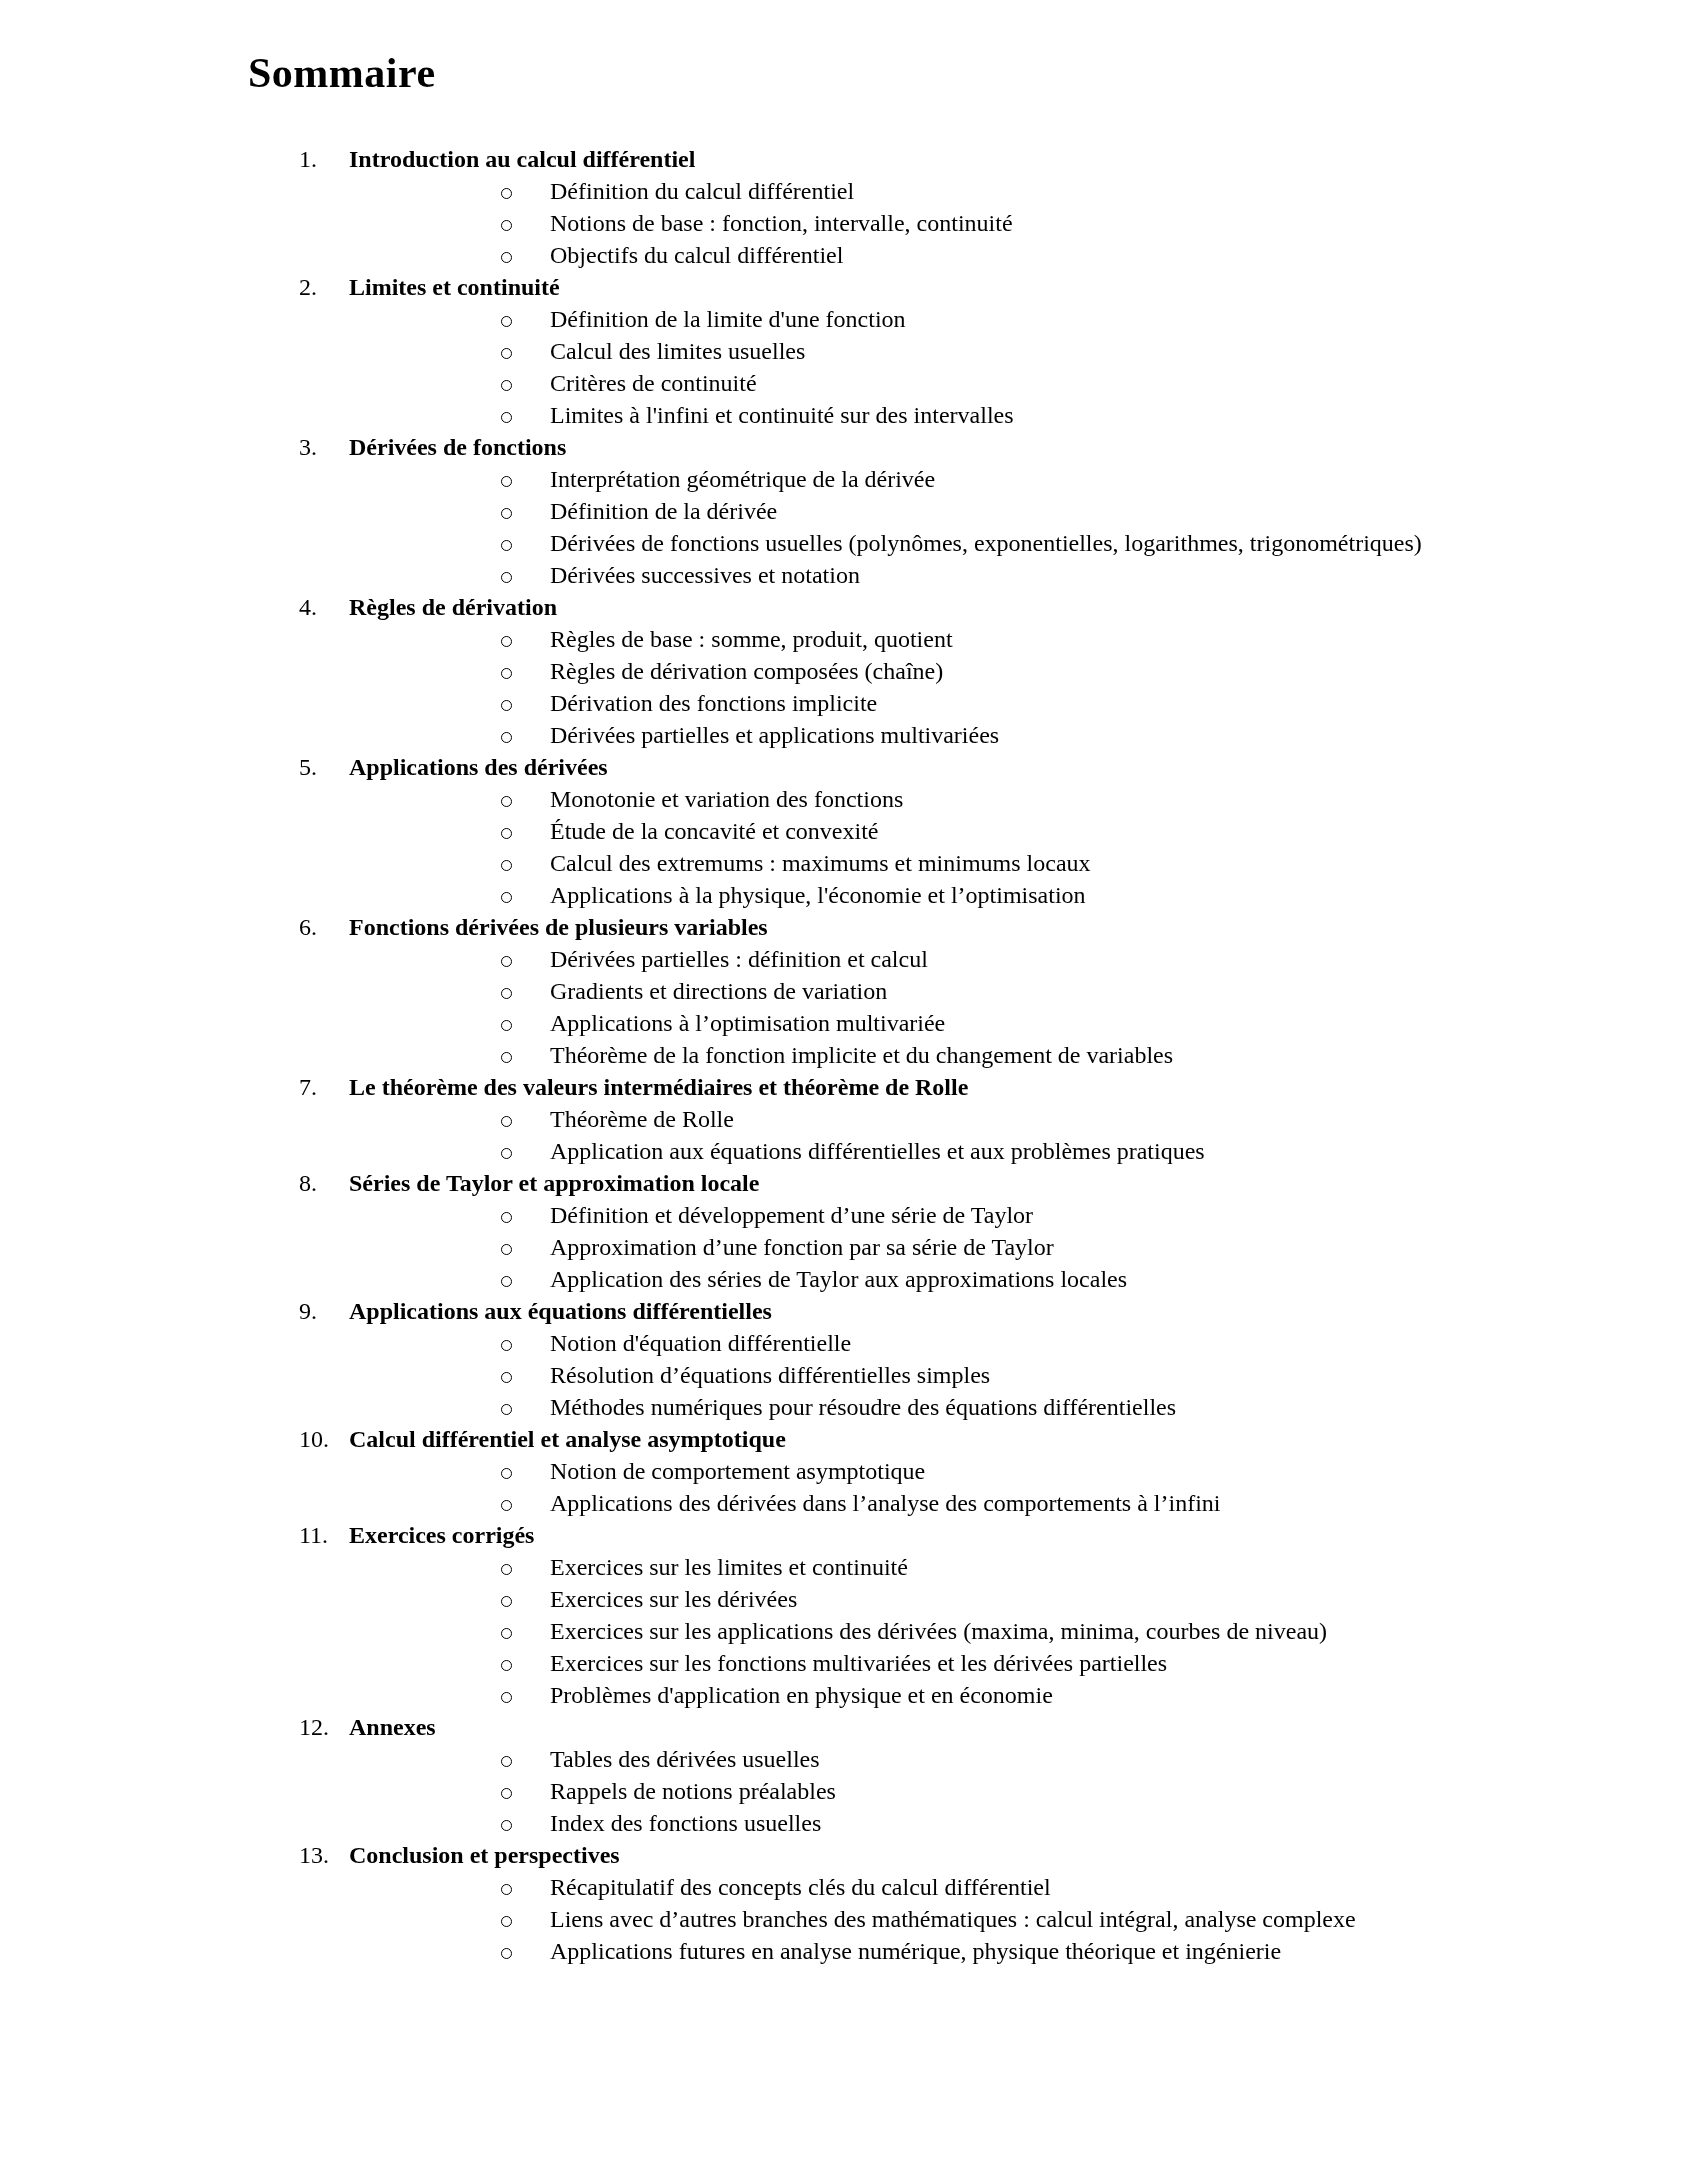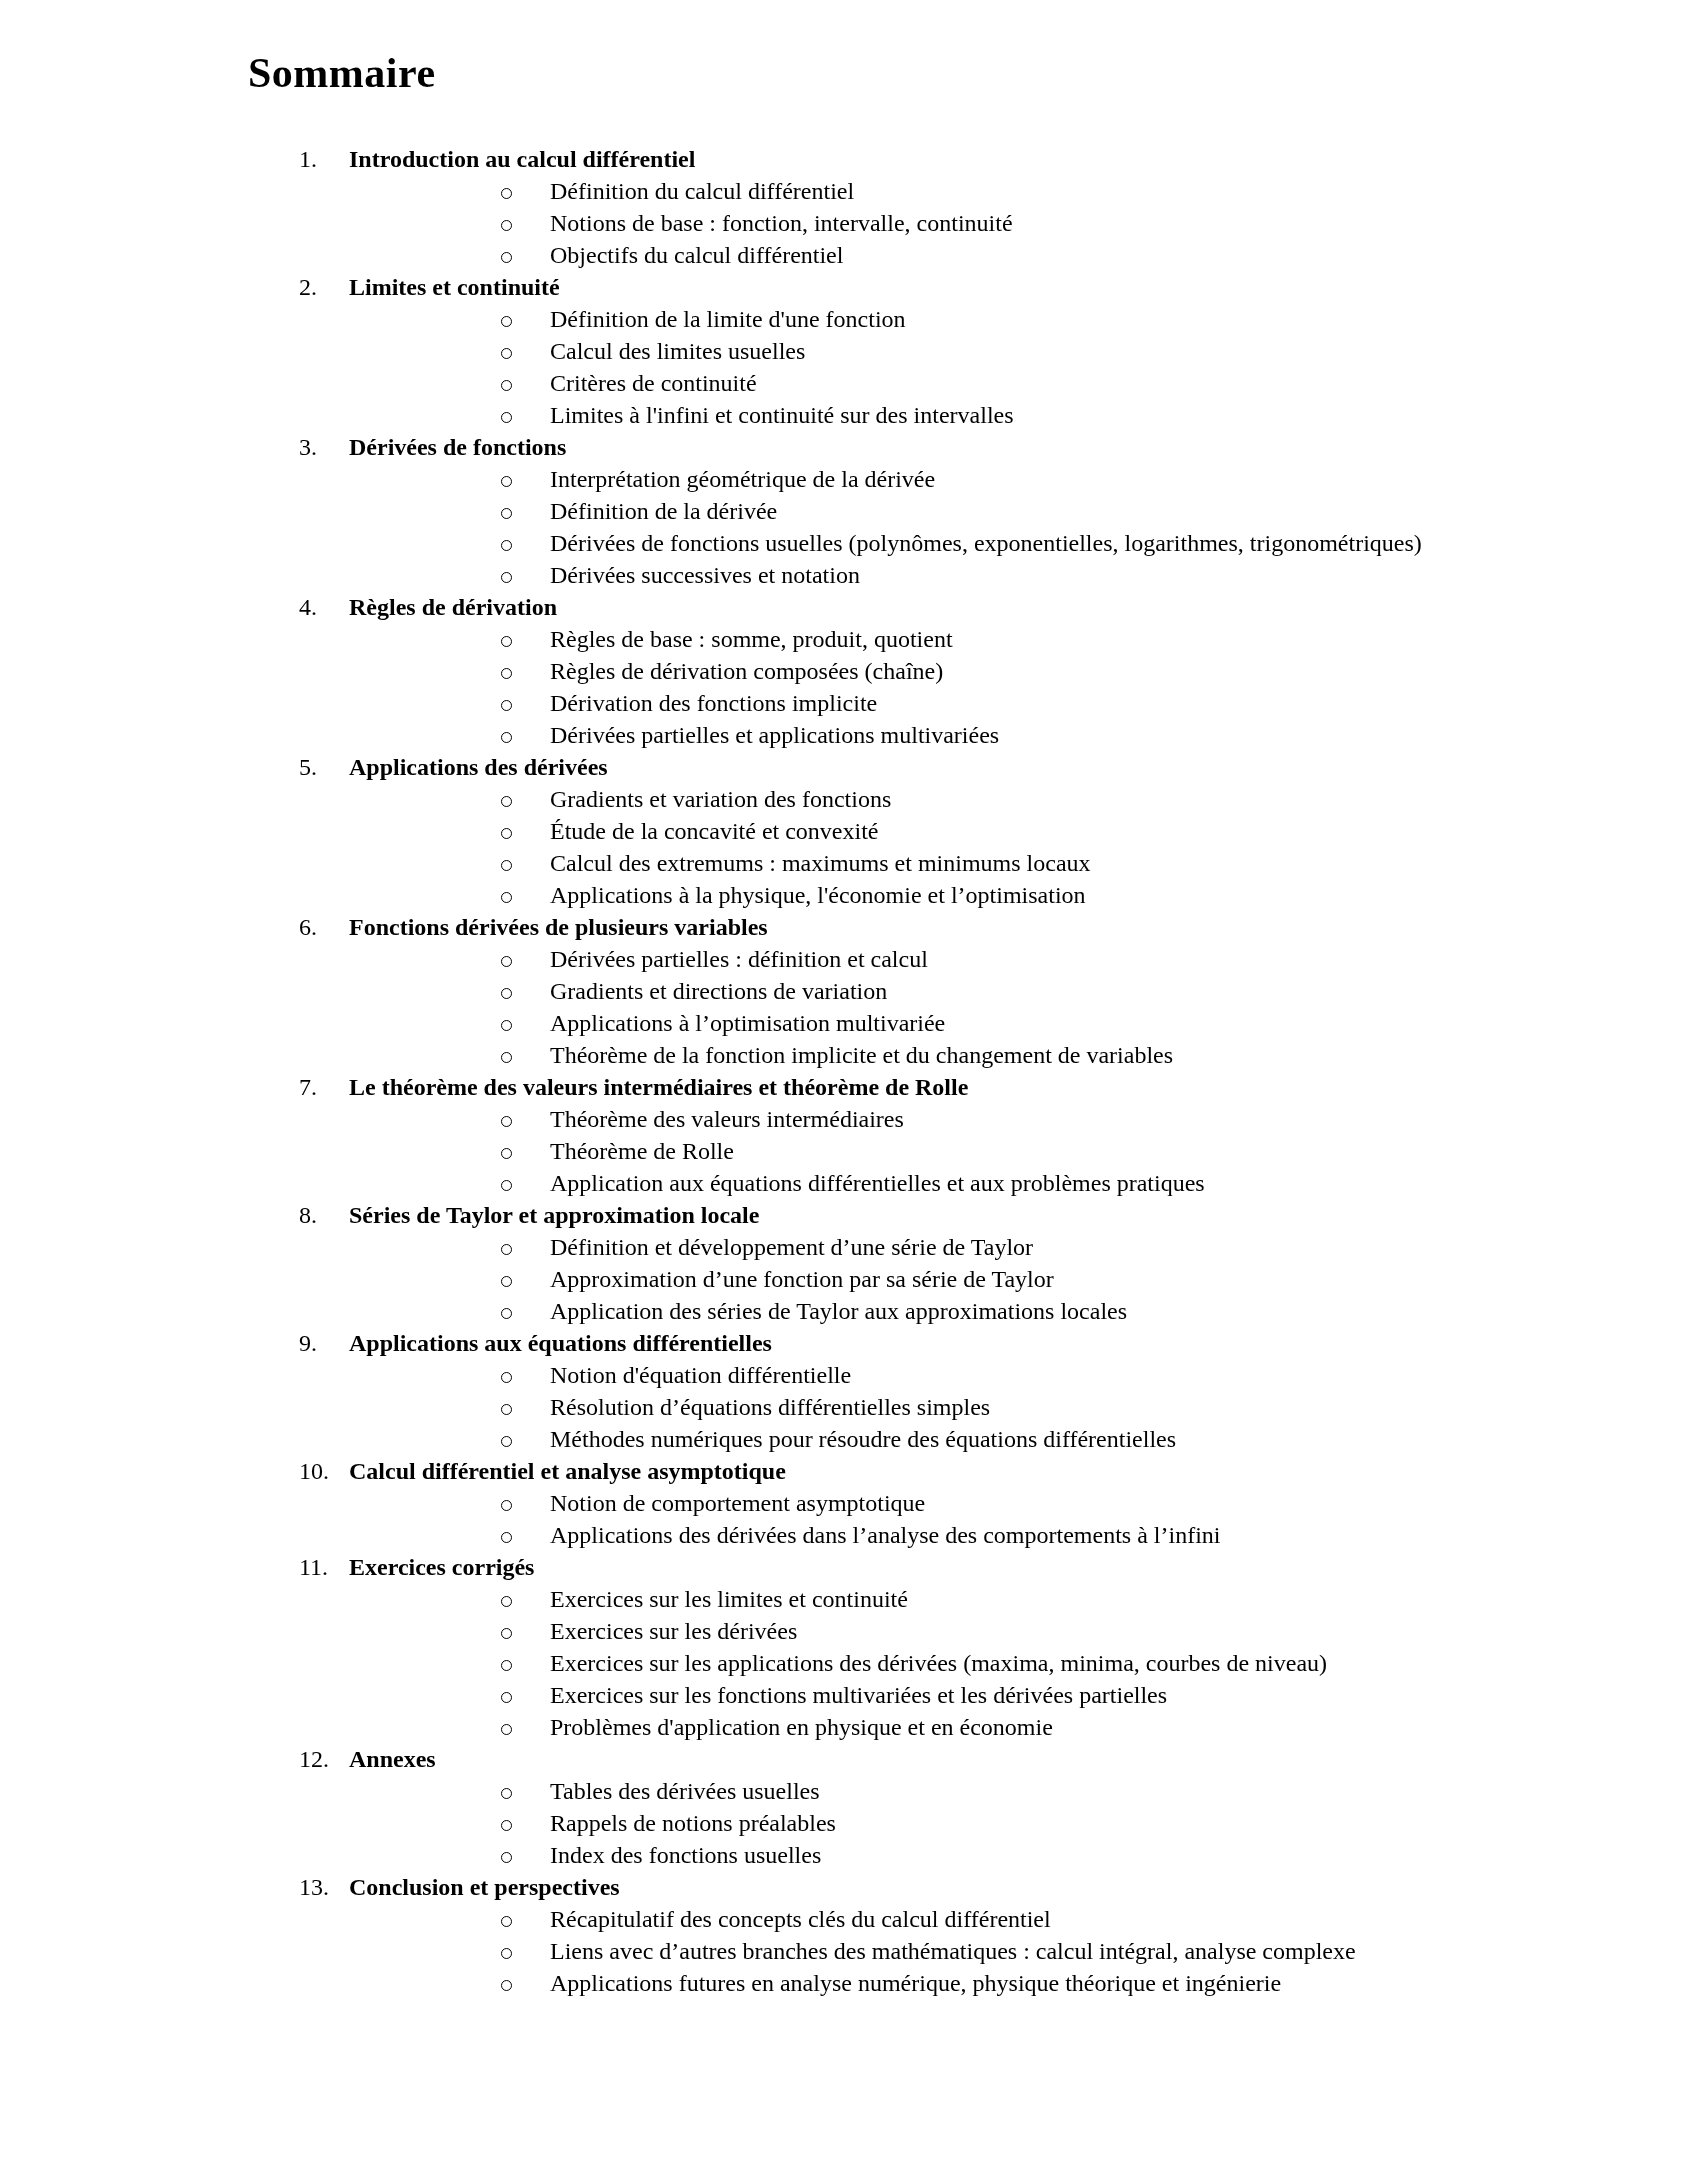--- a/index.html
+++ b/index.html
@@ -160,21 +160,21 @@
   <li class="sub">
     <span class="bullet"></span><span class="sub-text">Dérivées partielles et applications multivariées</span>
   </li>
 </ul>
   </li>
 
   <li class="section">
     <span class="num">5.</span><span class="section-title">Applications des dérivées</span>
     <ul class="subs">
   <li class="sub">
-    <span class="bullet"></span><span class="sub-text">Gradients et variation des fonctions</span>
+    <span class="bullet"></span><span class="sub-text">Monotonie et variation des fonctions</span>
   </li>
 
   <li class="sub">
     <span class="bullet"></span><span class="sub-text">Étude de la concavité et convexité</span>
   </li>
 
   <li class="sub">
     <span class="bullet"></span><span class="sub-text">Calcul des extremums : maximums et minimums locaux</span>
   </li>
 
@@ -201,23 +201,20 @@
 
   <li class="sub">
     <span class="bullet"></span><span class="sub-text">Théorème de la fonction implicite et du changement de variables</span>
   </li>
 </ul>
   </li>
 
   <li class="section">
     <span class="num">7.</span><span class="section-title">Le théorème des valeurs intermédiaires et théorème de Rolle</span>
     <ul class="subs">
-  <li class="sub">
-    <span class="bullet"></span><span class="sub-text">Théorème des valeurs intermédiaires</span>
-  </li>
 
   <li class="sub">
     <span class="bullet"></span><span class="sub-text">Théorème de Rolle</span>
   </li>
 
   <li class="sub">
     <span class="bullet"></span><span class="sub-text">Application aux équations différentielles et aux problèmes pratiques</span>
   </li>
 </ul>
   </li>

